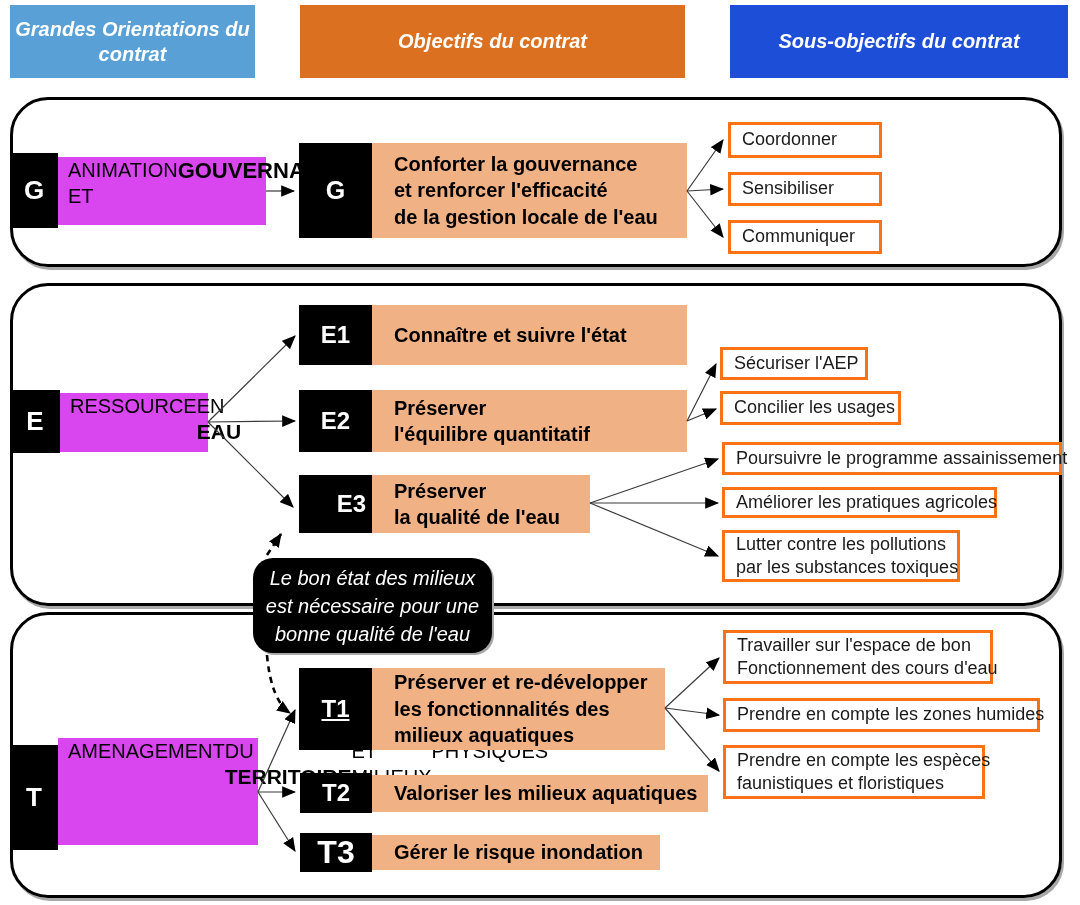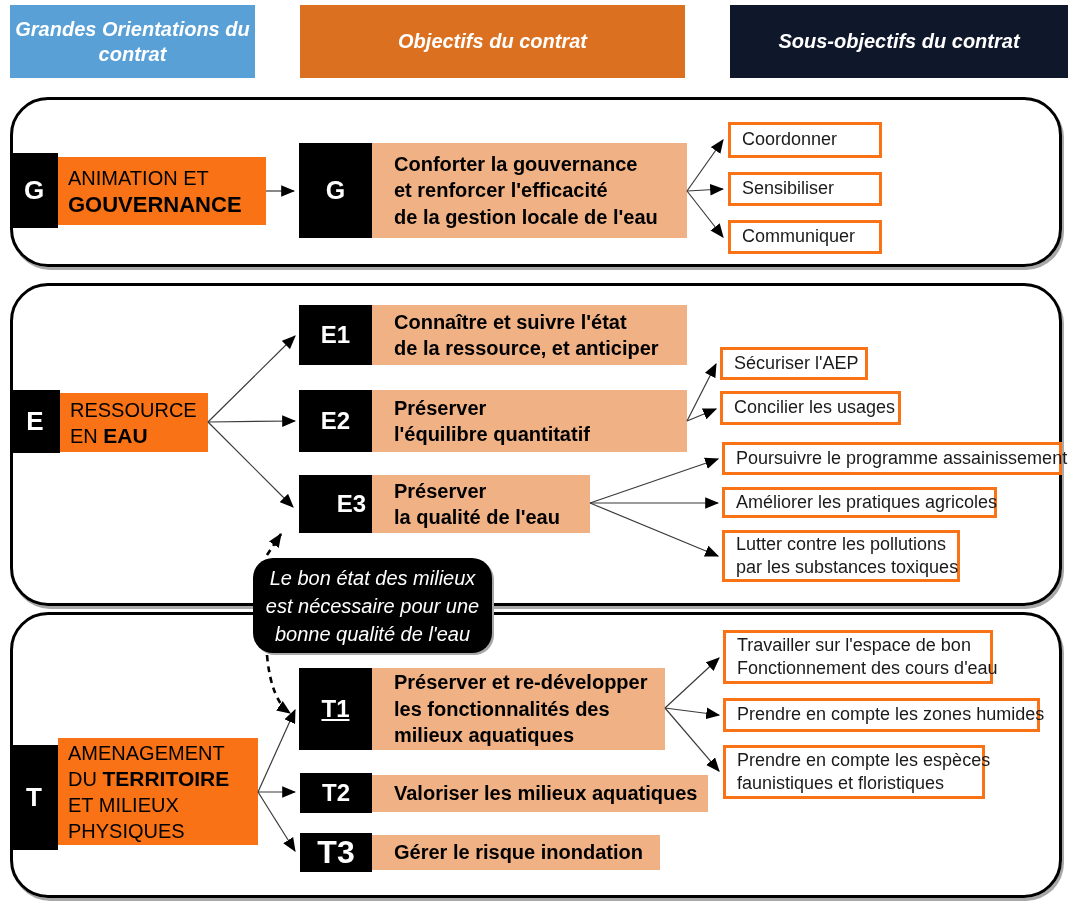--- a/index.html
+++ b/index.html
@@ -6,30 +6,30 @@
   .canvas{
     position:relative;width:1080px;height:905px;background:#fff;
     font-family:"Liberation Sans",sans-serif;overflow:hidden;
   }
   .abs{position:absolute;box-sizing:border-box;}
   
   .hdr{display:flex;align-items:center;justify-content:center;text-align:center;
        color:#fff;font-weight:bold;font-style:italic;font-size:20px;line-height:1.25;}
   .hdr-blue{background:#58A0D6;}
   .hdr-orange{background:#DB7120;}
-  .hdr-green{background:#0f172a;}
+  .hdr-green{background:#1d4ed8;}
   
   .container{border:3px solid #000;border-radius:38px;background:transparent;
              box-shadow:2px 3px 0 #a8a8a8;z-index:1;}
   
   .code-box{background:#000;color:#fff;font-weight:bold;display:flex;
             align-items:center;justify-content:center;z-index:2;}
   
-  .blue-box{background:#f97316;color:#000;display:flex;flex-direction:column;
-            justify-content:center;padding-left:10px;z-index:2;}
+  .blue-box{background:#d946ef;color:#000;display:flex;flex-direction:row;
+            justify-content:space-between;padding-left:10px;z-index:2;}
   .blue-box .l1{font-size:20px;line-height:26px;}
   .blue-box .l2{font-size:22px;line-height:27px;font-weight:bold;}
   .blue-box .ln{font-size:20px;line-height:26px;}
   .blue-box .b{font-weight:bold;font-size:21px;}
   
   .tan-box{background:#F0B184;color:#000;font-weight:bold;font-size:20px;
            display:flex;flex-direction:column;justify-content:center;
            padding-left:22px;line-height:1.32;z-index:2;}
   
   .sub-box{background:#fff;border:3px solid #f97316;color:#1a1a1a;font-size:18px;
@@ -93,21 +93,20 @@
   <div class="abs blue-box" style="left:60px;top:393px;width:148px;height:59px;">
     <div class="ln">RESSOURCE</div>
     <div class="ln"><span>EN </span><span class="b">EAU</span></div>
   </div>
 
   <div class="abs code-box" style="left:299px;top:305px;width:73px;height:60px;font-size:24px;">
     <span>E1</span>
   </div>
   <div class="abs tan-box" style="left:372px;top:305px;width:315px;height:60px;">
     <div>Connaître et suivre l'état</div>
-    <div>de la ressource, et anticiper</div>
   </div>
 
   <div class="abs code-box" style="left:299px;top:390px;width:73px;height:62px;font-size:24px;">
     <span>E2</span>
   </div>
   <div class="abs tan-box" style="left:372px;top:390px;width:315px;height:62px;">
     <div>Préserver</div>
     <div>l'équilibre quantitatif</div>
   </div>
 

